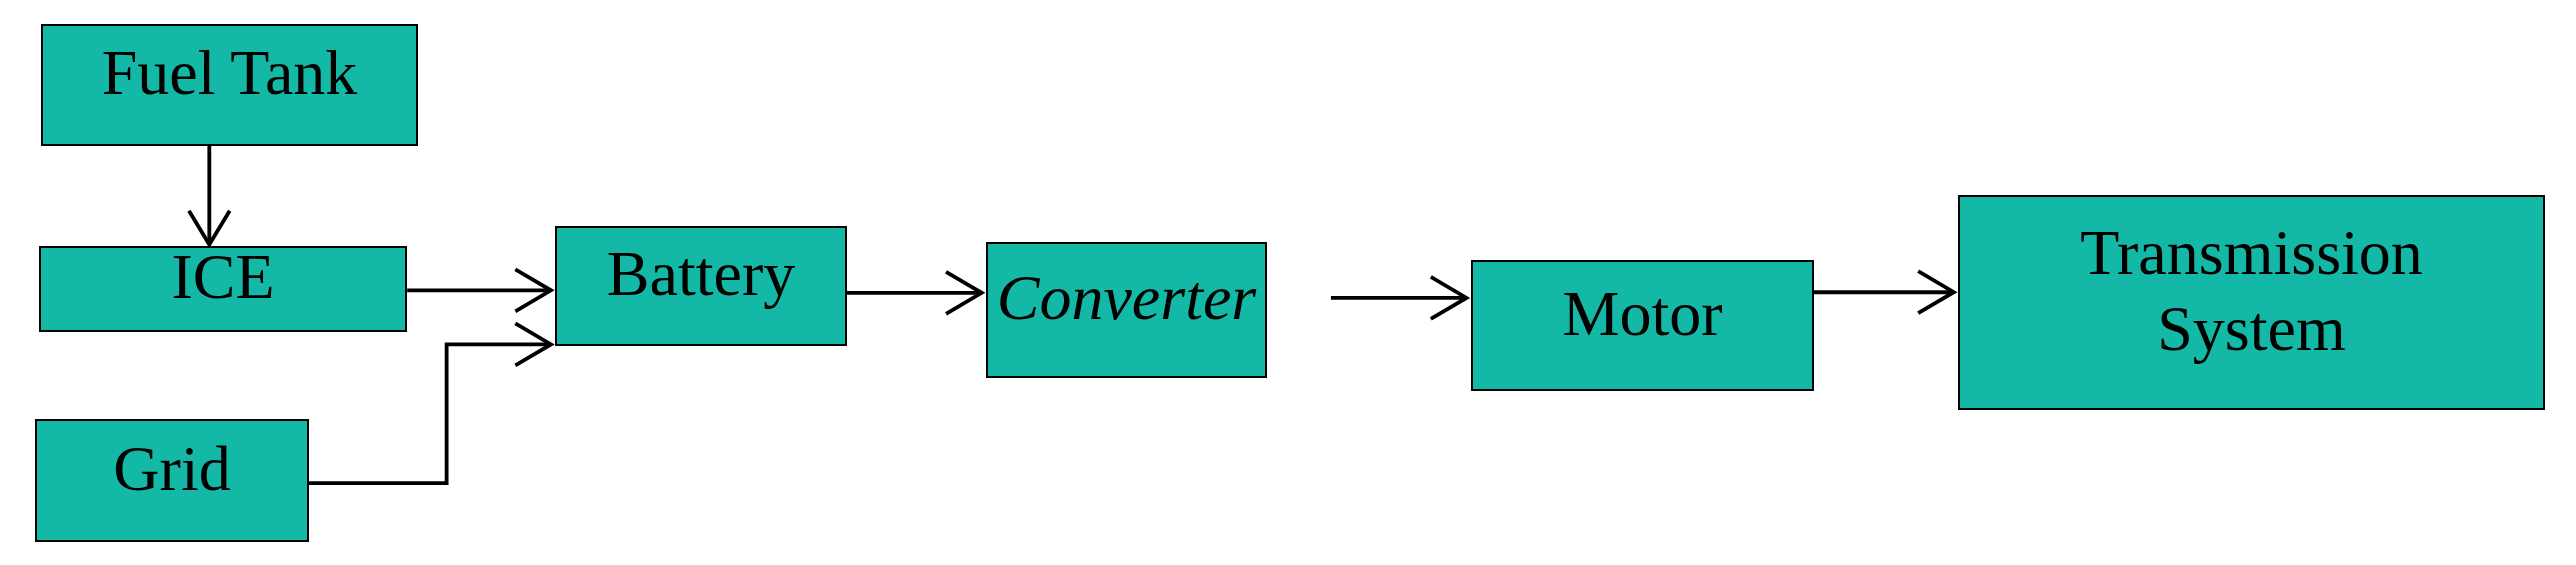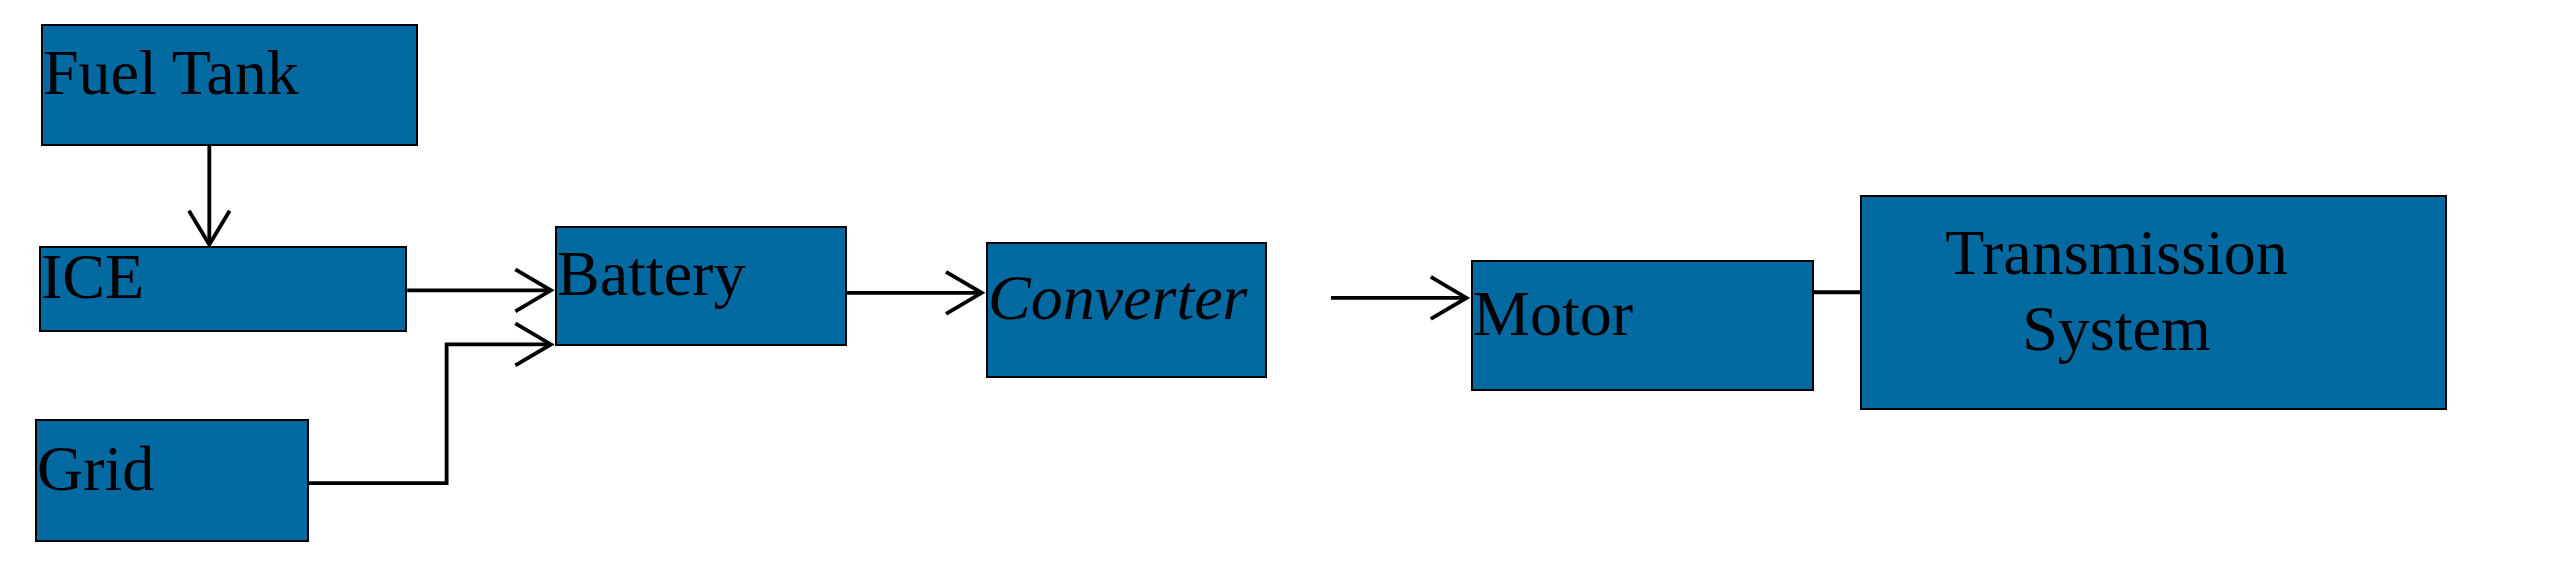--- a/index.html
+++ b/index.html
@@ -27,40 +27,40 @@
     fill: none;
     stroke: #000000;
     stroke-width: 6;
     stroke-linejoin: miter;
     stroke-linecap: butt;
   }
   .node {
     position: absolute;
     box-sizing: border-box;
     border: 2.5px solid #000000;
-    background: #0369a1;
+    background: #14b8a6;
     display: flex;
     align-items: center;
-    justify-content: flex-start;
+    justify-content: center;
     padding-bottom: 24px;
     font-size: 64px;
     line-height: 1.18;
   }
   .node-label {
     display: block;
     text-align: center;
     white-space: nowrap;
   }
   #node-fuel-tank     { left: 41px;   top: 23.5px;  width: 377px; height: 122px; }
   #node-ice           { left: 39px;   top: 246px; width: 368px; height: 86px; }
   #node-grid          { left: 27px;   top: 419px; width: 274px; height: 123px; margin-left: 8px; }
   #node-battery       { left: 555px;  top: 226px; width: 292px; height: 120px; }
   #node-converter     { left: 986px; top: 242px; width: 281px; height: 136px; font-style: italic; }
   #node-motor         { left: 1471px; top: 234px; width: 343px; height: 131px; margin-top: 26px; }
-  #node-transmission  { left: 1860px; top: 195px; width: 587px; height: 215px; }
+  #node-transmission  { left: 1958px; top: 195px; width: 587px; height: 215px; }
   #node-transmission .node-label {
     white-space: normal;
     max-width: 509px;
   }
 </style>
 </head>
 <body>
 
 <div class="canvas">
 

